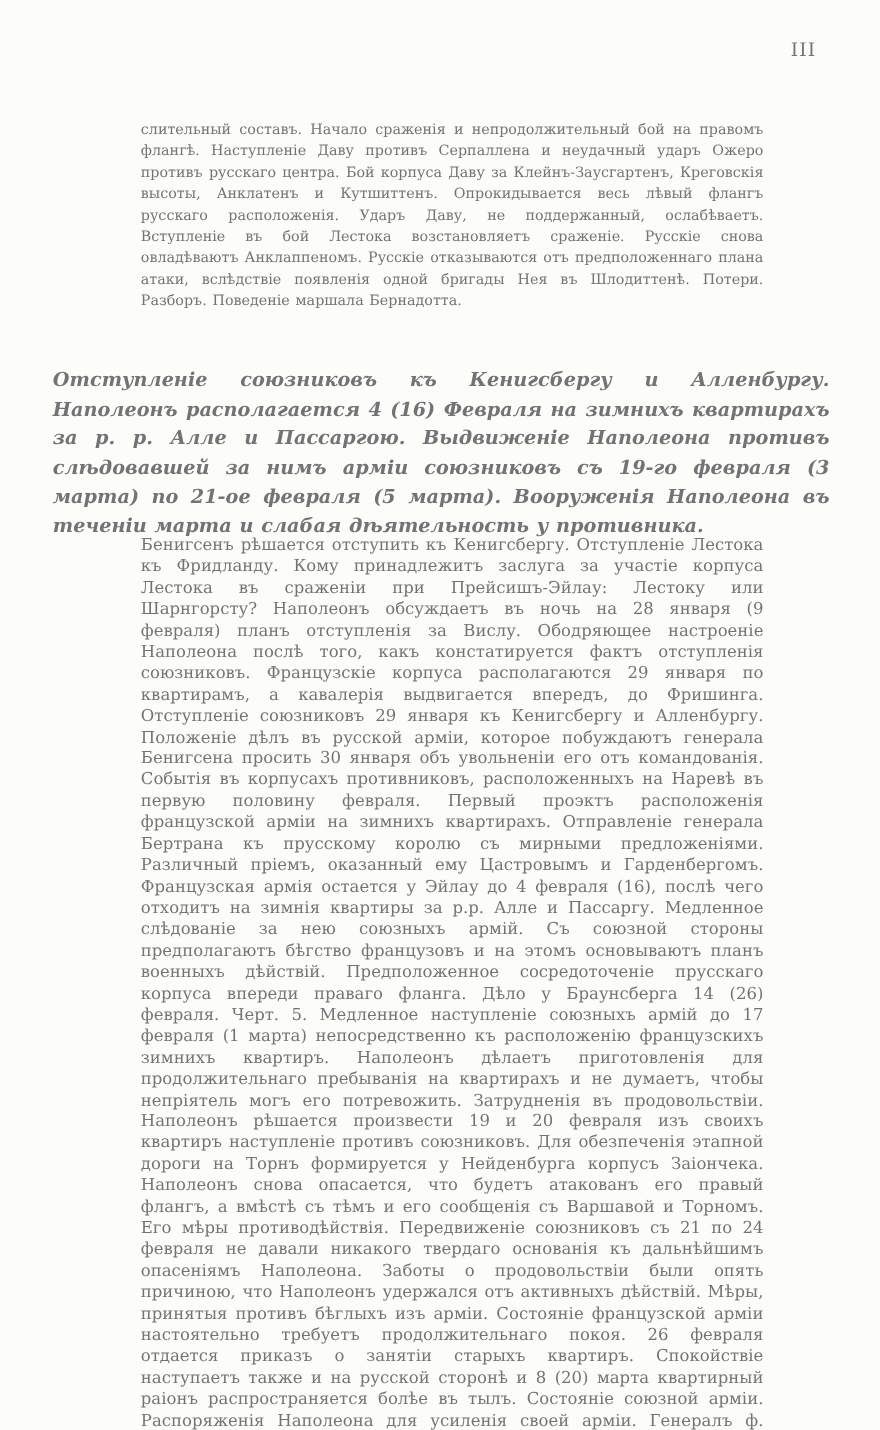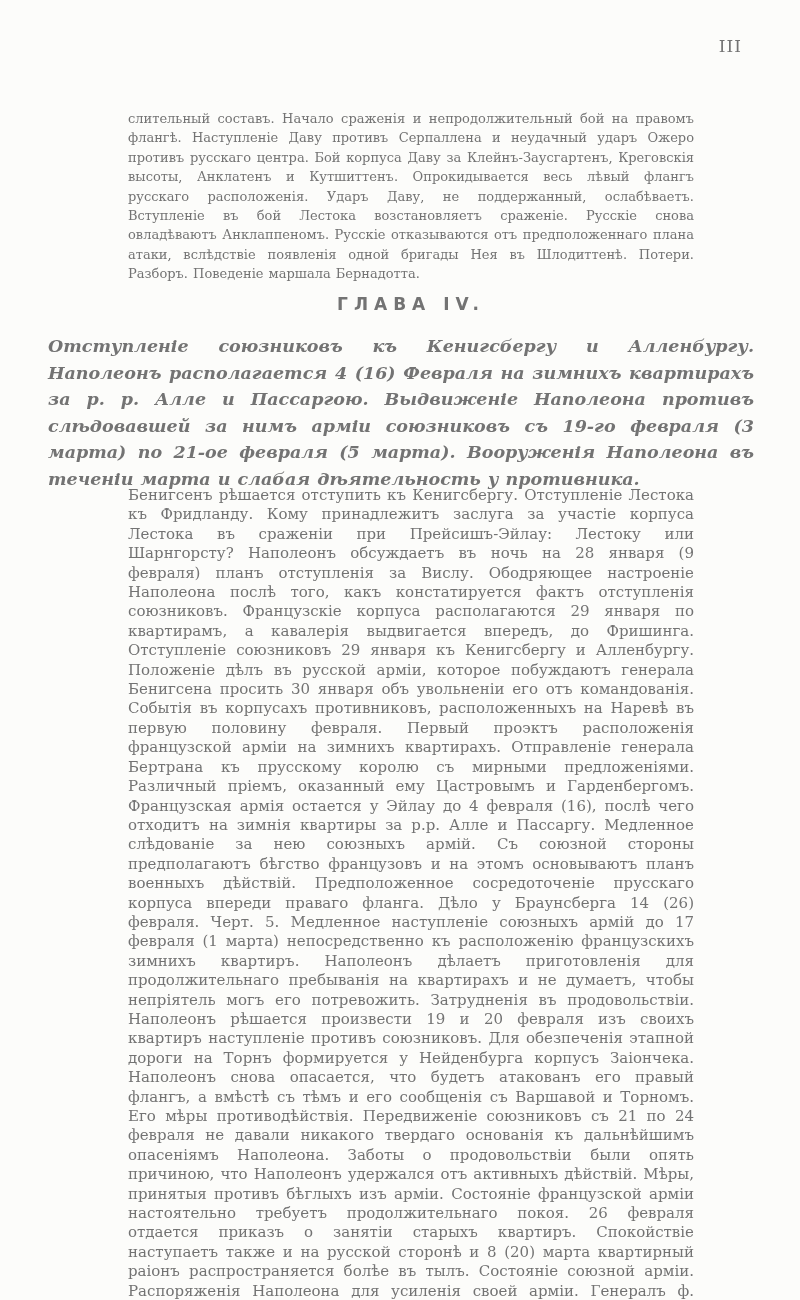--- a/index.html
+++ b/index.html
@@ -72,19 +72,18 @@
 </style>
 </head>
 <body>
 
 <div class="page">
 
   <div class="page-number">III</div>
 
   <div class="continuation">слительный составъ. Начало сраженія и непродолжительный бой на правомъ флангѣ. Наступленіе Даву противъ Серпаллена и неудачный ударъ Ожеро противъ русскаго центра. Бой корпуса Даву за Клейнъ-Заусгартенъ, Креговскія высоты, Анклатенъ и Кутшиттенъ. Опрокидывается весь лѣвый флангъ русскаго расположенія. Ударъ Даву, не поддержанный, ослабѣваетъ. Вступленіе въ бой Лестока возстановляетъ сраженіе. Русскіе снова овладѣваютъ Анклаппеномъ. Русскіе отказываются отъ предположеннаго плана атаки, вслѣдствіе появленія одной бригады Нея въ Шлодиттенѣ. Потери. Разборъ. Поведеніе маршала Бернадотта.</div>
 
-  <h2 class="chapter-heading">ГЛАВА IV.</h2>
 
   <div class="summary">Отступленіе союзниковъ къ Кенигсбергу и Алленбургу. Наполеонъ располагается 4 (16) Февраля на зимнихъ квартирахъ за р. р. Алле и Пассаргою. Выдвиженіе Наполеона противъ слѣдовавшей за нимъ арміи союзниковъ съ 19-го февраля (3 марта) по 21-ое февраля (5 марта). Вооруженія Наполеона въ теченіи марта и слабая дѣятельность у противника.</div>
 
   <div class="body-text">Бенигсенъ рѣшается отступить къ Кенигсбергу. Отступленіе Лестока къ Фридланду. Кому принадлежитъ заслуга за участіе корпуса Лестока въ сраженіи при Прейсишъ-Эйлау: Лестоку или Шарнгорсту? Наполеонъ обсуждаетъ въ ночь на 28 января (9 февраля) планъ отступленія за Вислу. Ободряющее настроеніе Наполеона послѣ того, какъ констатируется фактъ отступленія союзниковъ. Французскіе корпуса располагаются 29 января по квартирамъ, а кавалерія выдвигается впередъ, до Фришинга. Отступленіе союзниковъ 29 января къ Кенигсбергу и Алленбургу. Положеніе дѣлъ въ русской арміи, которое побуждаютъ генерала Бенигсена просить 30 января объ увольненіи его отъ командованія. Событія въ корпусахъ противниковъ, расположенныхъ на Наревѣ въ первую половину февраля. Первый проэктъ расположенія французской арміи на зимнихъ квартирахъ. Отправленіе генерала Бертрана къ прусскому королю съ мирными предложеніями. Различный пріемъ, оказанный ему Цастровымъ и Гарденбергомъ. Французская армія остается у Эйлау до 4 февраля (16), послѣ чего отходитъ на зимнія квартиры за р.р. Алле и Пассаргу. Медленное слѣдованіе за нею союзныхъ армій. Съ союзной стороны предполагаютъ бѣгство французовъ и на этомъ основываютъ планъ военныхъ дѣйствій. Предположенное сосредоточеніе прусскаго корпуса впереди праваго фланга. Дѣло у Браунсберга 14 (26) февраля. Черт. 5. Медленное наступленіе союзныхъ армій до 17 февраля (1 марта) непосредственно къ расположенію французскихъ зимнихъ квартиръ. Наполеонъ дѣлаетъ приготовленія для продолжительнаго пребыванія на квартирахъ и не думаетъ, чтобы непріятель могъ его потревожить. Затрудненія въ продовольствіи. Наполеонъ рѣшается произвести 19 и 20 февраля изъ своихъ квартиръ наступленіе противъ союзниковъ. Для обезпеченія этапной дороги на Торнъ формируется у Нейденбурга корпусъ Заіончека. Наполеонъ снова опасается, что будетъ атакованъ его правый флангъ, а вмѣстѣ съ тѣмъ и его сообщенія съ Варшавой и Торномъ. Его мѣры противодѣйствія. Передвиженіе союзниковъ съ 21 по 24 февраля не давали никакого твердаго основанія къ дальнѣйшимъ опасеніямъ Наполеона. Заботы о продовольствіи были опять причиною, что Наполеонъ удержался отъ активныхъ дѣйствій. Мѣры, принятыя противъ бѣглыхъ изъ арміи. Состояніе французской арміи настоятельно требуетъ продолжительнаго покоя. 26 февраля отдается приказъ о занятіи старыхъ квартиръ. Спокойствіе наступаетъ также и на русской сторонѣ и 8 (20) марта квартирный раіонъ распространяется болѣе въ тылъ. Состояніе союзной арміи. Распоряженія Наполеона для усиленія своей арміи. Генералъ ф. Клейстъ у</div>
 
 </div>
 
 </body></html>

